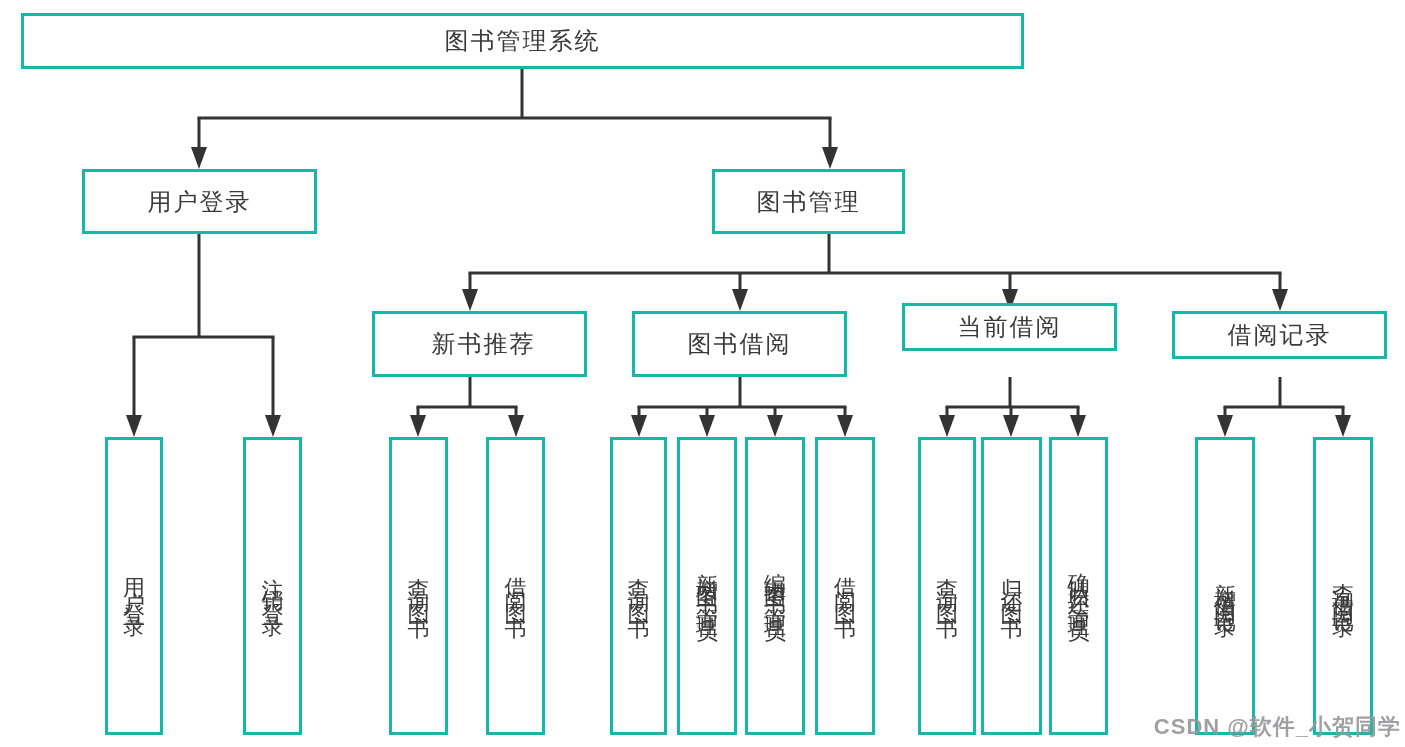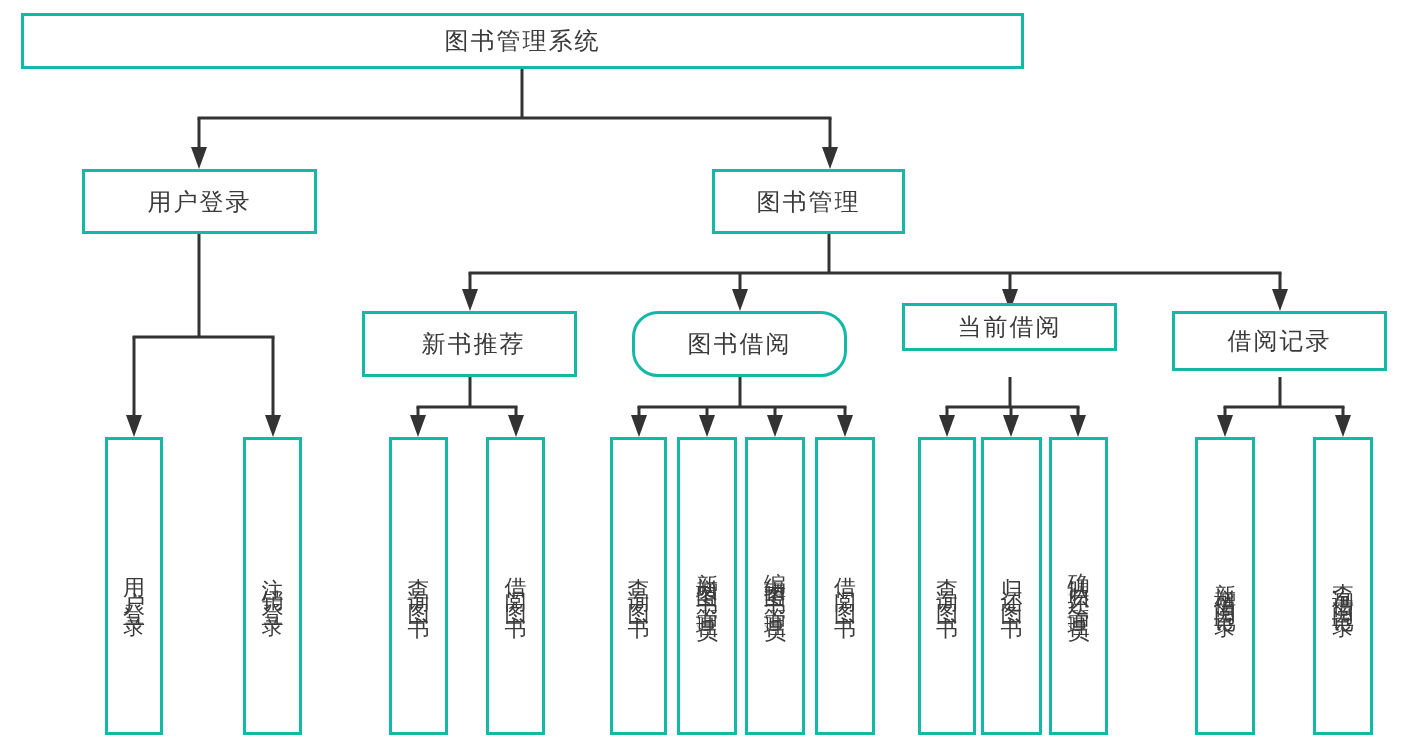--- a/index.html
+++ b/index.html
@@ -140,30 +140,30 @@
       </div>
       <div class="node horiz" style="left: 712px; top: 169px; width: 193px; height: 65px;">
         <span>图书管理</span>
       </div>
       <div class="node vert" style="left: 105px; top: 437px; width: 58px; height: 298px;">
         <span>用户登录</span>
       </div>
       <div class="node vert" style="left: 243px; top: 437px; width: 59px; height: 298px;">
         <span>注销登录</span>
       </div>
-      <div class="node horiz" style="left: 362px; top: 311px; width: 215px; height: 66px; padding-left: 8px;">
+      <div class="node horiz" style="left: 372px; top: 311px; width: 215px; height: 66px; padding-left: 8px;">
         <span>新书推荐</span>
       </div>
-      <div class="node horiz" style="left: 632px; top: 311px; width: 215px; height: 66px; border-radius: 26px;">
+      <div class="node horiz" style="left: 632px; top: 311px; width: 215px; height: 66px;">
         <span>图书借阅</span>
       </div>
       <div class="node horiz" style="left: 902px; top: 303px; width: 215px; height: 48px;">
         <span>当前借阅</span>
       </div>
-      <div class="node horiz" style="left: 1172px; top: 311px; width: 215px; height: 60px;">
+      <div class="node horiz" style="left: 1172px; top: 311px; width: 215px; height: 48px;">
         <span>借阅记录</span>
       </div>
       <div class="node vert" style="left: 389px; top: 437px; width: 59px; height: 298px;">
         <span>查询图书</span>
       </div>
       <div class="node vert" style="left: 486px; top: 437px; width: 59px; height: 298px;">
         <span>借阅图书</span>
       </div>
       <div class="node vert" style="left: 610px; top: 437px; width: 57px; height: 298px;">
         <span>查询图书</span>
@@ -186,13 +186,14 @@
       <div class="node vert tight" style="left: 1049px; top: 437px; width: 59px; height: 298px;">
         <span>确认归还（管理员）</span>
       </div>
       <div class="node vert tight" style="left: 1195px; top: 437px; width: 60px; height: 298px;">
         <span>新增借阅记录</span>
       </div>
       <div class="node vert tight" style="left: 1313px; top: 437px; width: 60px; height: 298px;">
         <span>查询借阅记录</span>
       </div>
     </div>
+  <div class="watermark">CSDN @软件_小贺同学</div>
 </div>
 
 </body></html>

